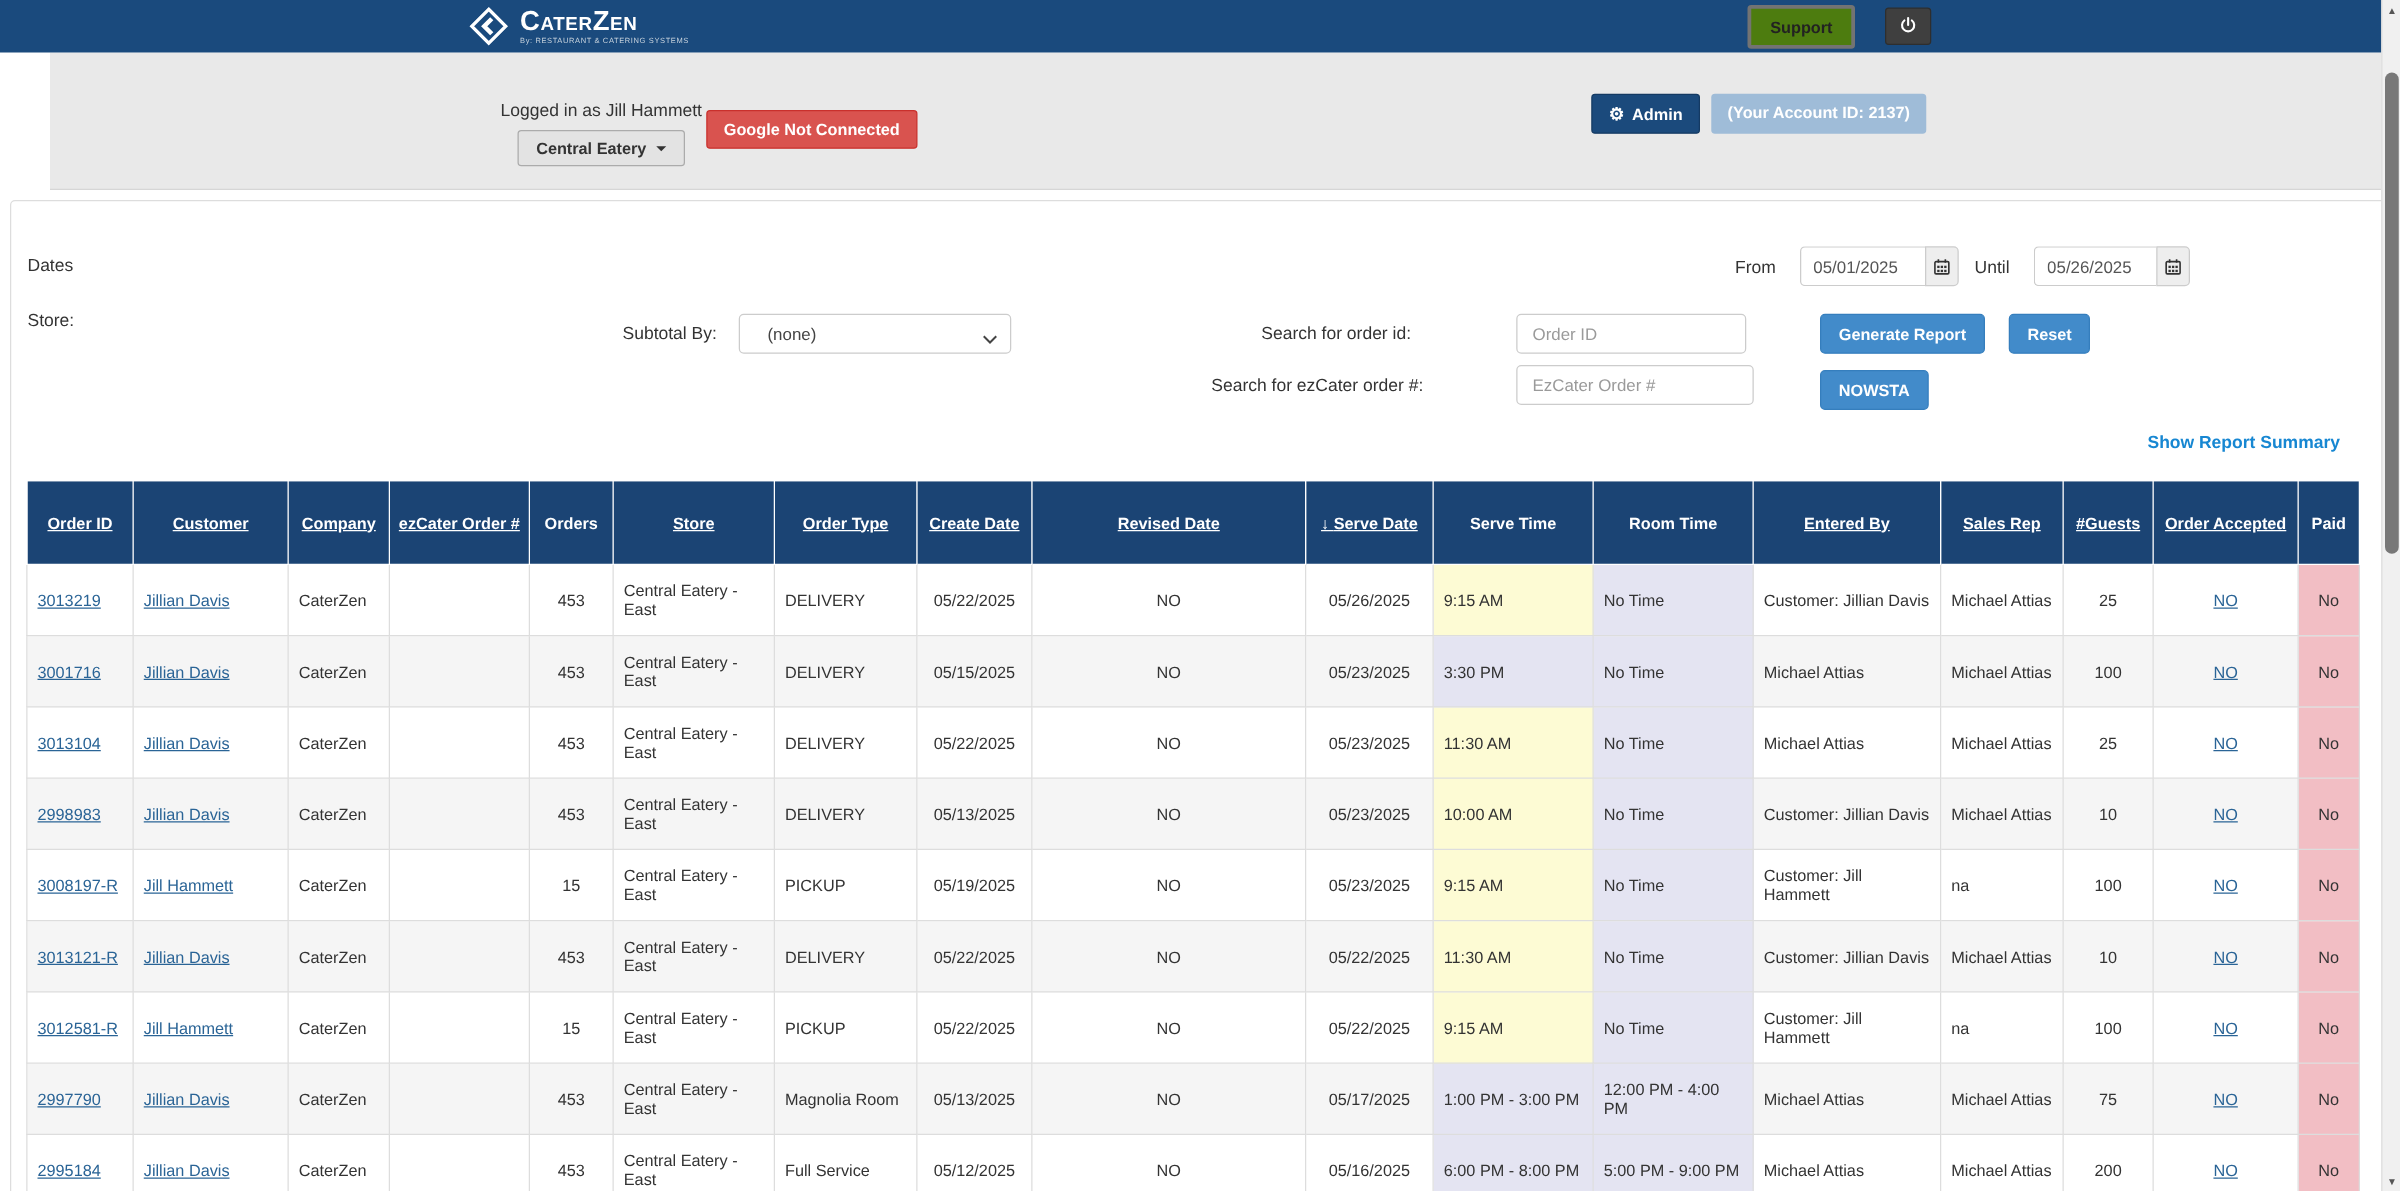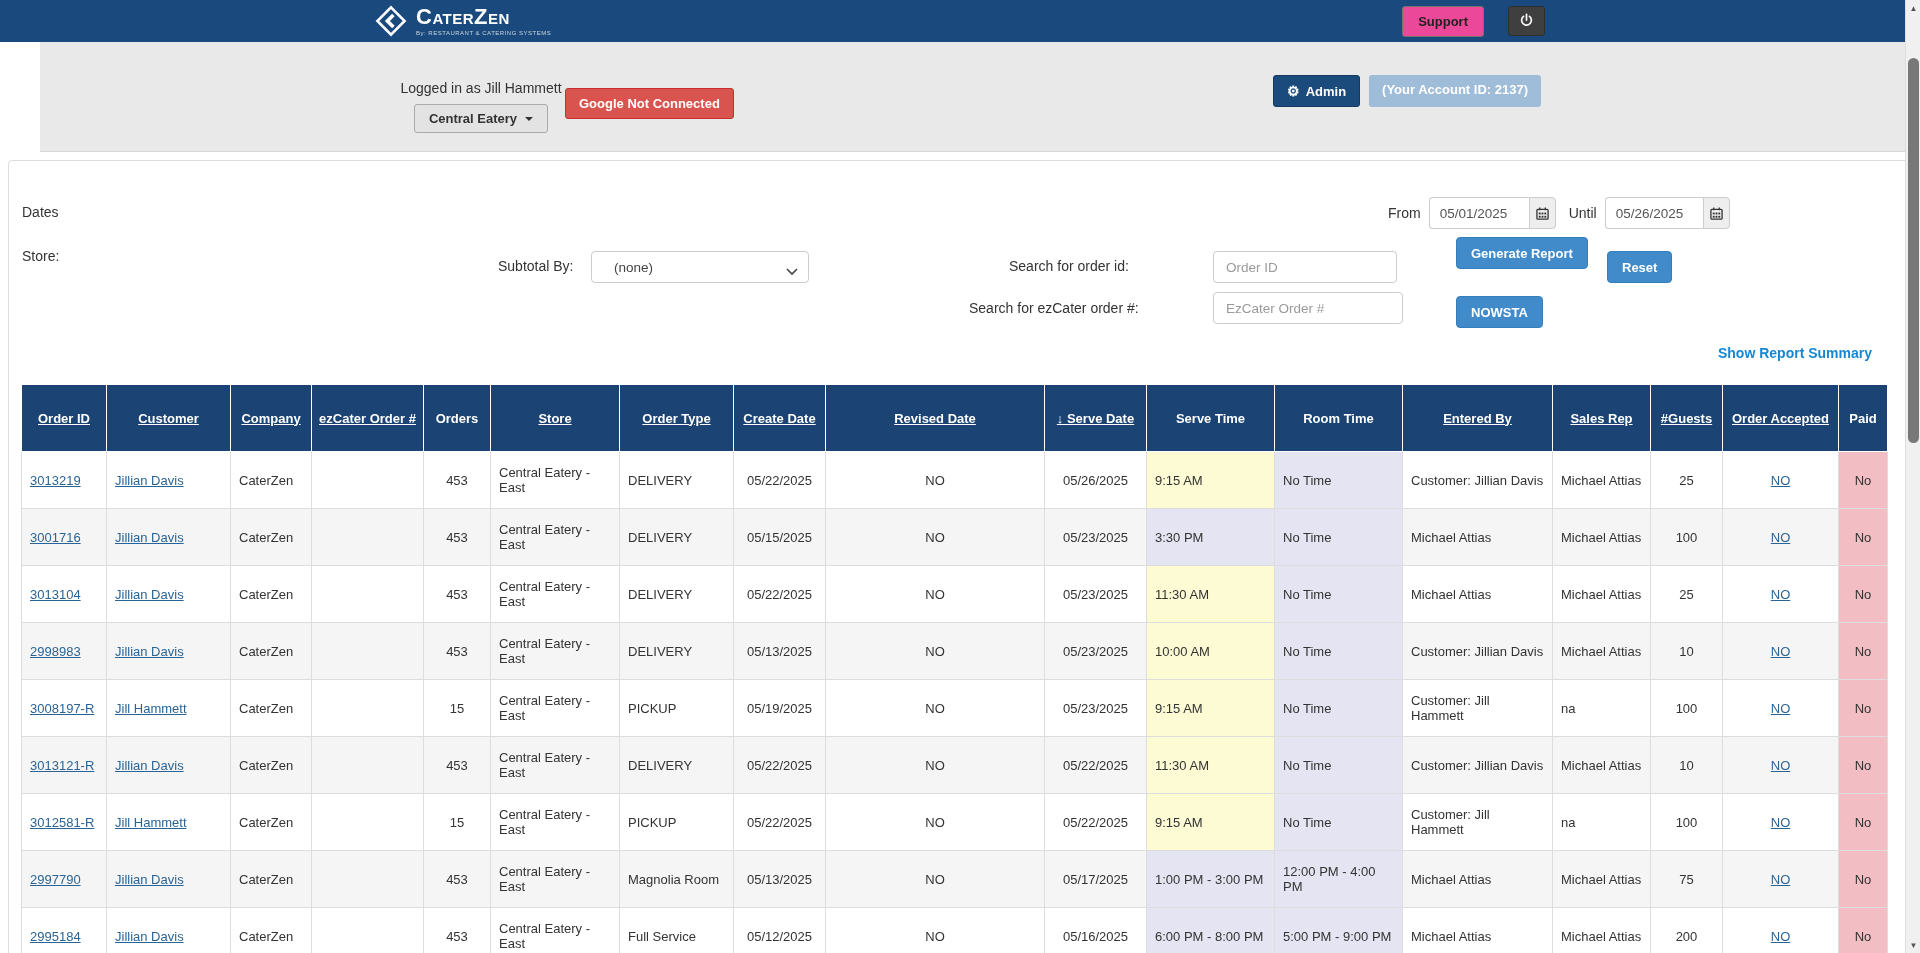--- a/index.html
+++ b/index.html
@@ -11,22 +11,22 @@
   .nav-container { width:1170px; margin:0 auto; height:42px; display:flex; align-items:center; }
   .brand { display:flex; align-items:center; gap:9px; margin-right:20px; text-decoration:none; }
   .brand-name { font-variant:small-caps; font-size:22px; letter-spacing:.5px; color:#fff; font-weight:600; line-height:1; }
   .brand-tagline { font-size:6px; color:#c9d4de; letter-spacing:.5px; margin-top:2px; white-space:nowrap; }
   .nav-item { display:inline-flex; align-items:center; gap:5px; padding:0 14px; height:42px;
     color:#a9b6c2; font-size:13px; font-weight:bold; text-decoration:none; }
   .nav-item.active { background:#123c66; color:#fff; }
   .caret { width:0; height:0; border-left:4px solid transparent; border-right:4px solid transparent;
     border-top:4px solid currentColor; display:inline-block; }
   .nav-spacer { flex:1; }
-  .support-btn { background:#ec4899; color:#222; font-weight:bold; font-size:13px;
-    padding:7px 15px; border:1px solid #737373; border-radius:3px; text-decoration:none; }
+  .support-btn { background:#4d7c0f; color:#222; font-weight:bold; font-size:13px;
+    padding:7px 15px; border:3px solid #737373; border-radius:3px; text-decoration:none; }
   .power-btn { background:#3f3f3f; border:1px solid #2e2e2e; border-radius:3px; margin-left:24px;
     padding:6px 10px 4px; cursor:pointer; }
 
   
   .page-header { height:110px; background:#e9e9e9; border-bottom:1px solid #d6d6d6; position:relative;margin-left:40px; }
   .header-container { width:1170px; margin:0 auto; position:relative; height:100%; }
   .login-block { position:absolute; left:0; top:38px; width:172px; text-align:center; }
   .login-text { font-size:14px; color:#333; margin-bottom:8px; white-space:nowrap; }
   .store-switch-btn { display:inline-flex; align-items:center; gap:8px; background:#e3e3e3;
     border:1px solid #ababab; border-radius:3px; padding:6px 14px; font-size:13px; font-weight:bold;
@@ -50,21 +50,21 @@
   .fselect-text { width:100%; }
   .txt-center { text-align:center; padding:0 24px 0 12px; }
   .txt-left { text-align:left; padding-left:22px; }
   .finput { position:absolute; border:1px solid #ccc; border-radius:4px; height:32px;
     font-size:13.5px; padding:0 12px; color:#333; font-family:"Liberation Sans",sans-serif; }
   .finput::placeholder { color:#9a9a9a; opacity:1; }
   .date-group { position:absolute; display:flex; align-items:center; height:32px; }
   .date-group .dlabel { font-size:14px; margin-right:8px; }
   .date-input { width:100px; height:32px; border:1px solid #ccc; border-right:none;
     border-radius:4px 0 0 4px; font-size:13.5px; padding:0 10px; color:#555;
-    font-family:"Liberation Sans",sans-serif; }
+    font-family:"Liberation Sans",sans-serif;margin-left:11px; }
   .date-addon { width:27px; height:32px; background:#eee; border:1px solid #ccc;
     border-radius:0 4px 4px 0; display:flex; align-items:center; justify-content:center; cursor:pointer; }
   .until-label { margin:0 8px 0 13px; font-size:14px; }
   .btn-primary { position:absolute; background:#428bca; border:1px solid #357ebd; border-radius:4px;
     color:#fff; font-size:13px; font-weight:bold; padding:0 14px; height:32px; cursor:pointer;
     font-family:"Liberation Sans",sans-serif; }
   .label-right { text-align:left; }
   .summary-link { position:absolute; right:39px; top:184px; color:#1787d2; font-size:14px;
     font-weight:bold; text-decoration:none; }
 
@@ -196,21 +196,21 @@
       <span class="chev">
         <svg width="12" height="8" viewBox="0 0 12 8">
             <path d="M1 1l5 5 5-5" fill="none" stroke="#444" stroke-width="1.6"></path>
           </svg>
       </span>
     </div>
 
     <span class="flabel label-right" style="left:1000px; top:97px; width:197px;">Search for order id:</span>
     <input class="finput" style="left: 1204px; top: 90px; width: 184px;" placeholder="Order ID">
 
-    <button class="btn-primary" style="left:1447px; top:76px;">Generate Report</button>
+    <button class="btn-primary" style="left:1447px; top:90px;">Generate Report</button>
     <button class="btn-primary" style="left:1598px; top:90px;">Reset</button>
 
     <span class="flabel label-right" style="left:960px; top:139px; width:237px;">Search for ezCater order #:</span>
     <input class="finput" style="left: 1204px; top: 131px; width: 190px;" placeholder="EzCater Order #">
 
     <button class="btn-primary" style="left:1447px; top:135px;">NOWSTA</button>
 
     <a class="summary-link" href="#">Show Report Summary</a>
   </div>
 

